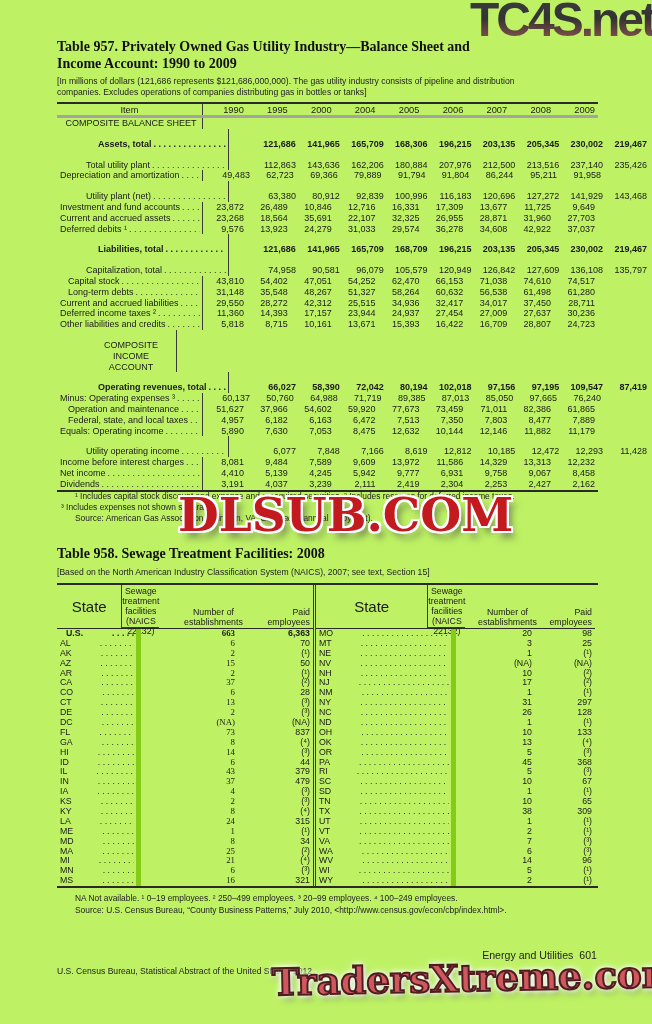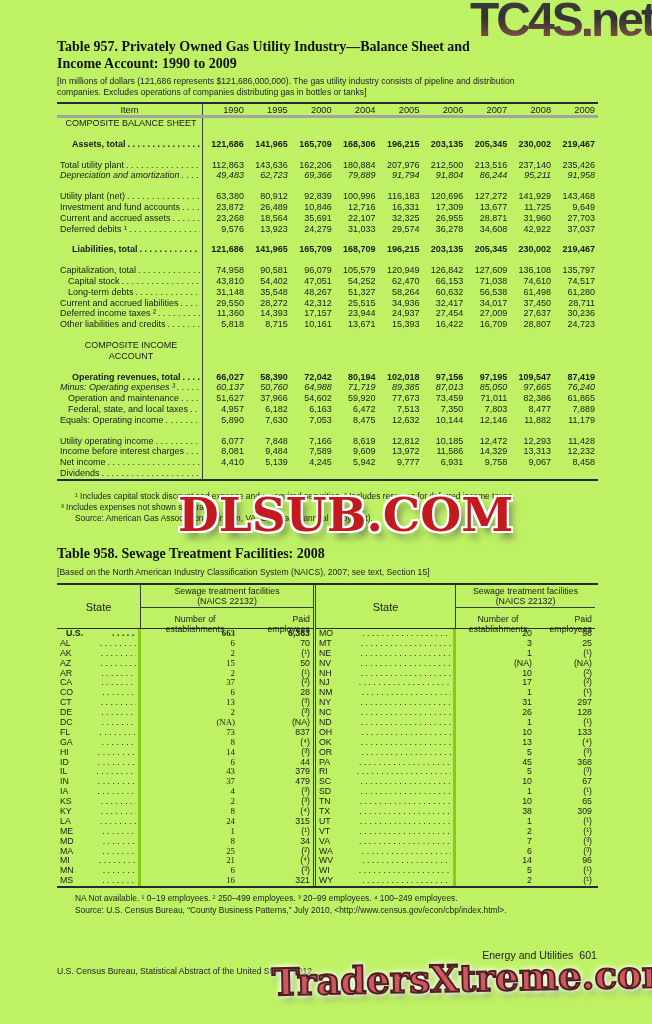--- a/index.html
+++ b/index.html
@@ -16,52 +16,52 @@
         border-bottom:2px solid #2a2a2a;font-size:9px;box-sizing:border-box;}
   .t957 *{box-sizing:border-box;}
   .t957-head{display:flex;align-items:center;border-bottom:3px solid #a3a3a3;height:14px;}
   .head-item{width:146px;border-right:1px solid #3a3a3a;text-align:center;font-size:9.3px;height:100%;
              display:flex;align-items:center;justify-content:center;}
   .yearcols,.vals{display:flex;flex:1;}
   .yv{width:43.9px;text-align:right;padding-right:3px;font-size:9.3px;}
   .r7{display:flex;line-height:10.8px;}
   .r7 .vals .yv{font-size:9px;}
   .r7 .ic{width:146px;border-right:1px solid #3a3a3a;display:flex;padding-left:3px;text-align:center;}
-  .r7.sp > *{padding-top:10px;}
+  .r7.sp > *{padding-top:10px;margin-left:26px;}
   .r7 .lab{white-space:nowrap;}
   .r7 .lab.ind{padding-left:8px;}
   .r7.bold{font-weight:bold;}
   .r7.bold .lab{padding-left:12px;}
-  .r7.ital{font-style:italic;}
+  .r7.ital{gap:6px;}
   .sec{display:block !important;text-align:center;width:146px;}
   .ld{flex:1;overflow:hidden;white-space:nowrap;margin:0 2px;color:#222;}
   .ld::after{content:". . . . . . . . . . . . . . . . . . . . . . . . . . . . . . . . . . . . . .";}
 
   .fn{position:absolute;left:57px;width:541px;font-size:8.4px;line-height:11px;color:#222;}
 
   
   .t958{position:absolute;left:57px;top:583px;width:541px;display:flex;
         border-top:2px solid #2a2a2a;border-bottom:2px solid #2a2a2a;font-size:8.8px;}
   .t958 *{box-sizing:border-box;}
   .half{display:flex;flex-direction:column;}
   .hl{width:259px;border-right:3px double #3a3a3a;}
   .hrh{width:279px;}
   .h-head{display:flex;border-bottom:1px solid #2a2a2a;height:44px;}
-  .st-cell{display:flex;align-items:center;justify-content:center;border-right:1px solid #3a3a3a;font-size:11px;}
+  .st-cell{display:flex;align-items:center;justify-content:center;border-right:1px solid #3a3a3a;font-size:15px;}
   .hl .st-cell{width:84px;}
   .hrh .st-cell{width:140px;}
-  .h-right{flex:1;display:flex;flex-direction:column;gap:7px;}
+  .h-right{flex:1;display:flex;flex-direction:row;}
   .grp{text-align:center;border-bottom:1px solid #3a3a3a;padding:1px 0;line-height:10px;}
   .subrow{flex:1;display:flex;align-items:flex-end;padding-bottom:1px;line-height:9.5px;}
   .estab-h{text-align:center;}
   .hl .estab-h{width:108px;}
   .hrh .estab-h{width:84px;}
   .paid-h{flex:1;text-align:right;padding-right:3px;}
   .r8{display:flex;line-height:9.9px;height:9.9px;}
-  .r8 .stc{display:flex;border-right:3px solid #84cc16;padding-left:3px;overflow:hidden;gap:27px;}
+  .r8 .stc{display:flex;border-right:5px solid #84cc16;padding-left:3px;overflow:hidden;gap:27px;}
   .hl .r8 .stc{width:84px;}
   .hrh .r8 .stc{width:140px;align-items:flex-end;}
   .r8 .ev{text-align:right;}
   .hl .r8 .ev{width:108px;padding-right:14px;font-family:Liberation Serif, serif;}
   .hrh .r8 .ev{width:84px;padding-right:8px;}
   .r8 .pv{flex:1;text-align:right;padding-right:3px;}
   .r8.b{font-weight:bold;}
   .r8.b .stc .lab{padding-left:6px;}
 
   
@@ -518,20 +518,31 @@
             <span class="yv">9,758</span>
             <span class="yv">9,067</span>
             <span class="yv">8,458</span>
           </div>
         </div>
         <div class="r7">
           <div class="ic">
             <span class="lab">Dividends</span>
             <span class="ld"></span>
           </div>
+          <div class="vals">
+            <span class="yv">3,191</span>
+            <span class="yv">4,037</span>
+            <span class="yv">3,239</span>
+            <span class="yv">2,111</span>
+            <span class="yv">2,419</span>
+            <span class="yv">2,304</span>
+            <span class="yv">2,253</span>
+            <span class="yv">2,427</span>
+            <span class="yv">2,162</span>
+          </div>
         </div>
       </div>
   </div>
 
   <div class="fn" style="top:491px;padding-left:18px;">¹ Includes capital stock discount and expense and reacquired securities. ² Includes reserves for deferred income taxes.</div>
   <div class="fn" style="top:513px;padding-left:18px;">
     <span>Source: American Gas Association, Arlington, VA, </span><i>Gas Facts</i><span>, annual (copyright).</span>
   </div>
   <div class="fn" style="top:502px;padding-left:4px;">³ Includes expenses not shown separately.</div>
 

